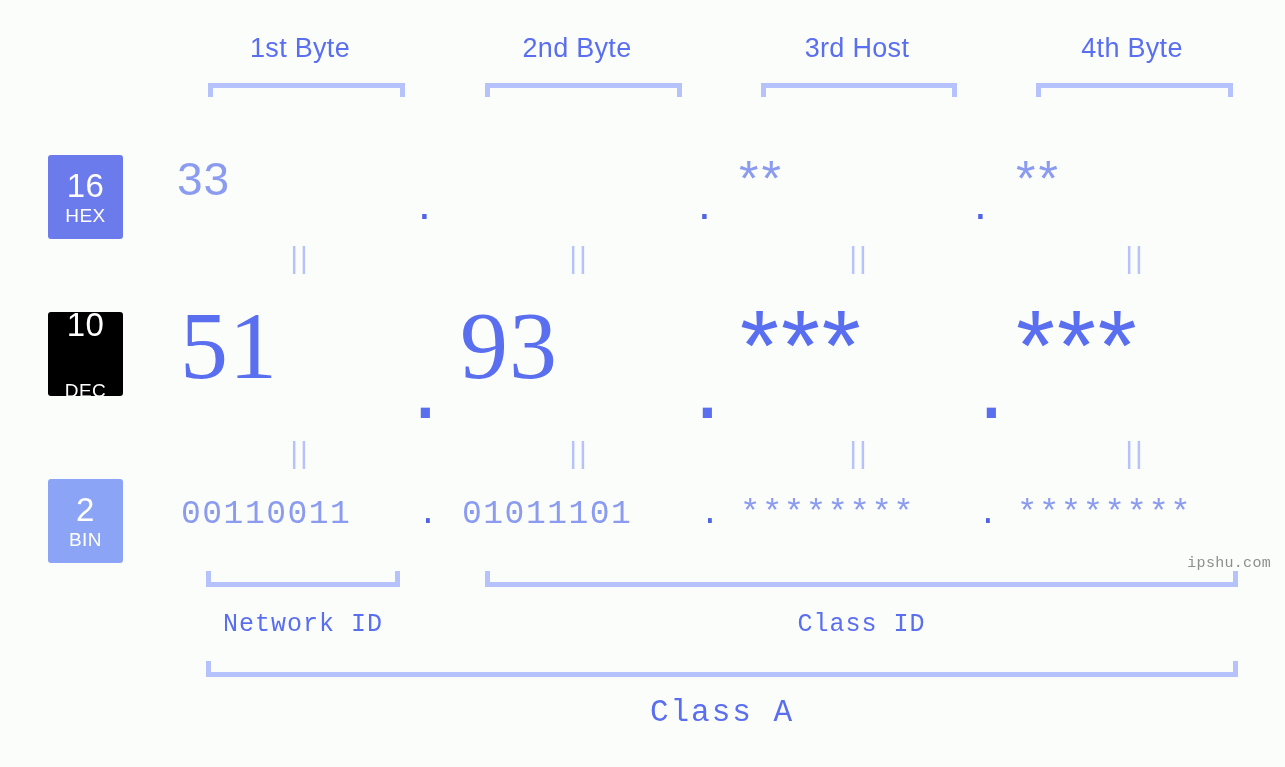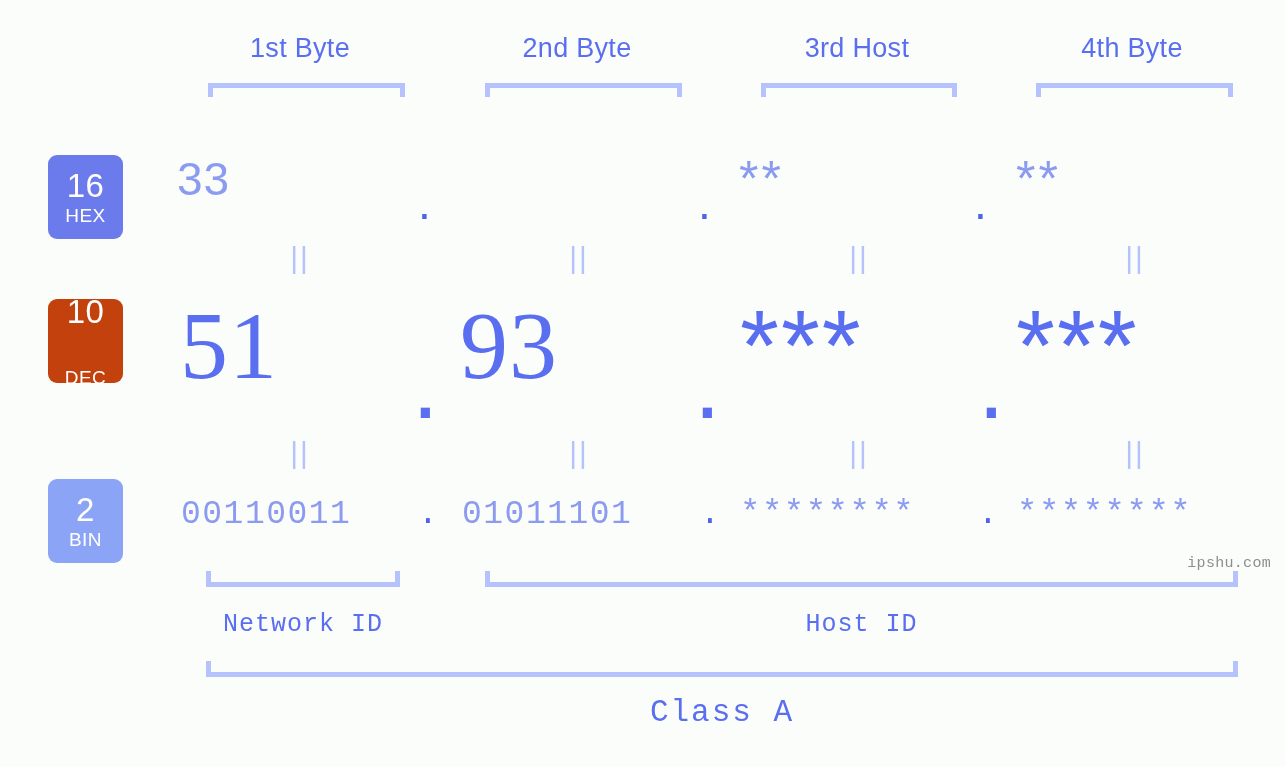--- a/index.html
+++ b/index.html
@@ -49,41 +49,41 @@
     height: 16px;
     box-sizing: border-box;
   }
 
   
   .badge {
     position: absolute;
     left: 48px;
     width: 75px;
     height: 84px;
-    border-radius: 9px;
+    border-radius: 3px;
     display: flex;
     flex-direction: column;
     align-items: center;
     justify-content: center;
     color: #ffffff;
     line-height: 1;
   }
   .badge .num {
     font-size: 33px;
     font-weight: 400;
     letter-spacing: 0.5px;
   }
   .badge .sys {
     font-size: 19px;
     font-weight: 400;
     margin-top: 4px;
     letter-spacing: 0.5px;
   }
   .badge-hex { top: 155px; background: #6c7beb; }
-  .badge-dec { top: 299px; background: #c2410c; gap: 36px; }
+  .badge-dec { top: 312px; background: #000000; gap: 36px; }
   .badge-bin { top: 479px; background: #8ba4f5; }
 
   
   .cell {
     position: absolute;
     text-align: left;
     white-space: nowrap;
   }
 
   
@@ -268,20 +268,20 @@
   <div class="cell bin-val" style="left:462px">01011101</div>
   <div class="cell bin-dot" style="left:700px">.</div>
   <div class="cell bin-star" style="left:740px">********</div>
   <div class="cell bin-dot" style="left:978px">.</div>
   <div class="cell bin-star" style="left:1017px">********</div>
 
   <div class="bracket-up" style="left:206px; top:571px; width:194px;"></div>
   <div class="bracket-up" style="left:485px; top:571px; width:753px;"></div>
 
   <div class="id-label" style="left:206px; width:194px;">Network ID</div>
-  <div class="id-label" style="left:485px; width:753px;">Host ID</div>
+  <div class="id-label" style="left:485px; width:753px;">Class ID</div>
 
   <div class="bracket-up" style="left:206px; top:661px; width:1032px;"></div>
   <div class="class-label">Class A</div>
 
   <div class="watermark">ipshu.com</div>
 
 </div>
 
 </body></html>

